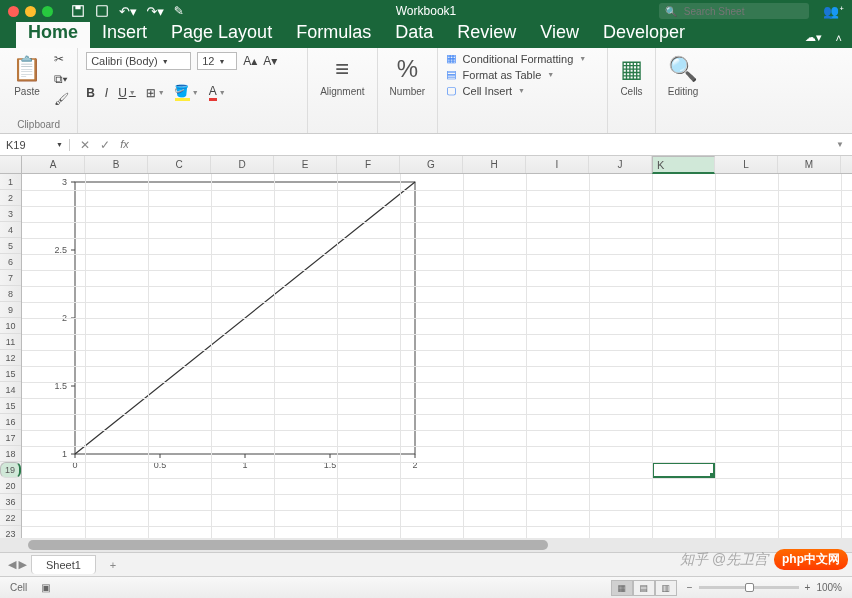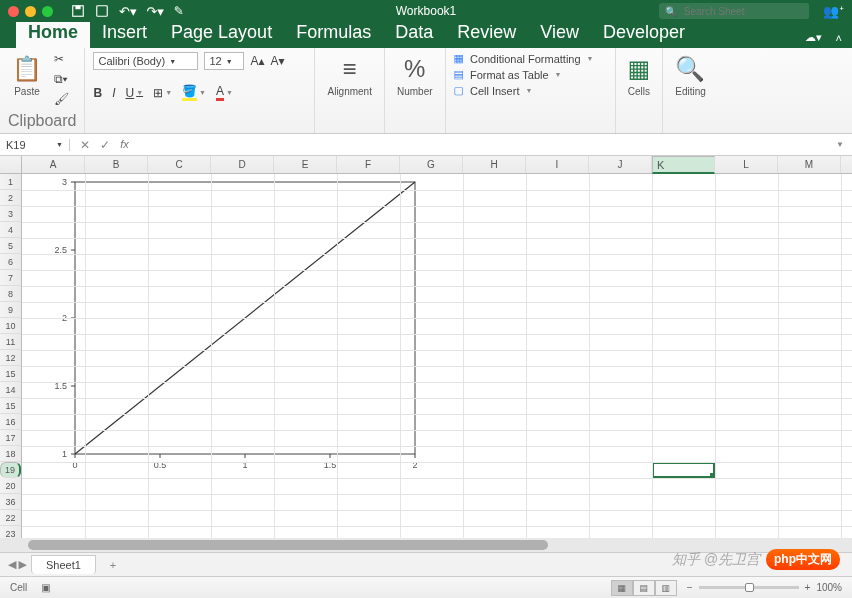--- a/index.html
+++ b/index.html
@@ -20,21 +20,21 @@
 
 .ribbon-tabs { height: 26px; background: #1a663a; display: flex; align-items: flex-end; padding-left: 16px; gap: 0; color: #fff; }
 .ribbon-tab { padding: 5px 12px; font-size: 18px; cursor: pointer; }
 .ribbon-tab.active { background: #fafafa; color: #1a663a; font-weight: 600; border-radius: 2px 2px 0 0; }
 .ribbon-right { margin-left: auto; display: flex; align-items: center; gap: 14px; margin-right: 10px; padding-bottom: 4px; }
 
 
 .ribbon { height: 86px; background: linear-gradient(#fbfbfb,#f2f2f2); border-bottom: 1px solid #ccc; display: flex; }
 .group { border-right: 1px solid #ddd; display: flex; flex-direction: column; padding: 4px 8px 0; }
 .group-main { flex: 1; display: flex; align-items: flex-start; gap: 8px; }
-.group-label { text-align: center; font-size: 16px; color: #777; padding: 2px 0 3px; }
+.group-label { text-align: center; font-size: 10px; color: #777; padding: 2px 0 3px; }
 .big-btn { display: flex; flex-direction: column; align-items: center; gap: 2px; font-size: 10px; color: #555; padding: 2px 4px; cursor: pointer; }
 .big-btn .ic { font-size: 24px; height: 30px; display: flex; align-items: center; }
 .mini { display: flex; flex-direction: column; gap: 6px; }
 .mini span { font-size: 12px; cursor: pointer; }
 .sel { border: 1px solid #bbb; background: #fff; font-size: 11px; padding: 1px 4px; height: 18px; display: flex; align-items: center; gap: 4px; cursor: pointer; }
 .sel.narrow { width: 40px; }
 .font-row1 { display: flex; gap: 6px; align-items: center; }
 .font-row2 { display: flex; gap: 10px; align-items: center; margin-top: 6px; }
 .tb { font-size: 12px; color: #444; cursor: pointer; display: inline-flex; align-items: center; gap: 2px; }
 .tb .dd { font-size: 7px; color: #888; }
@@ -81,21 +81,21 @@
 
 .status { height: 22px; background: linear-gradient(#f8f8f8,#ececec); border-top: 1px solid #ccc; display: flex; align-items: center; padding: 0 10px; font-size: 10px; color: #666; gap: 14px; }
 .status .right { margin-left: auto; display: flex; align-items: center; gap: 10px; }
 .view-btns { display: flex; }
 .view-btns span { width: 22px; height: 16px; border: 1px solid #bbb; background: #f0f0f0; display: flex; align-items: center; justify-content: center; font-size: 9px; cursor: pointer; }
 .view-btns span.active { background: #d0d0d0; }
 .zoom { display: flex; align-items: center; gap: 6px; }
 .zoom-track { width: 100px; height: 3px; background: #ccc; position: relative; }
 .zoom-thumb { position: absolute; top: -3px; width: 9px; height: 9px; background: #fff; border: 1px solid #888; border-radius: 2px; }
 
-.watermark { position: absolute; right: 12px; bottom: 28px; display: flex; align-items: center; gap: 6px; pointer-events: none; }
+.watermark { position: absolute; right: 4px; bottom: 28px; display: flex; align-items: center; gap: 6px; pointer-events: none; }
 .watermark .zh { font-size: 14px; color: rgba(120,120,120,.6); font-style: italic; }
 .watermark .php { background: linear-gradient(#ff6a00,#ff3c00); color: #fff; font-size: 12px; padding: 2px 8px; border-radius: 10px; font-weight: bold; }
 
 .dd { font-size: 7px; }
 </style>
 </head>
 <body>
 
 <div class="titlebar">
   <div class="traffic">

